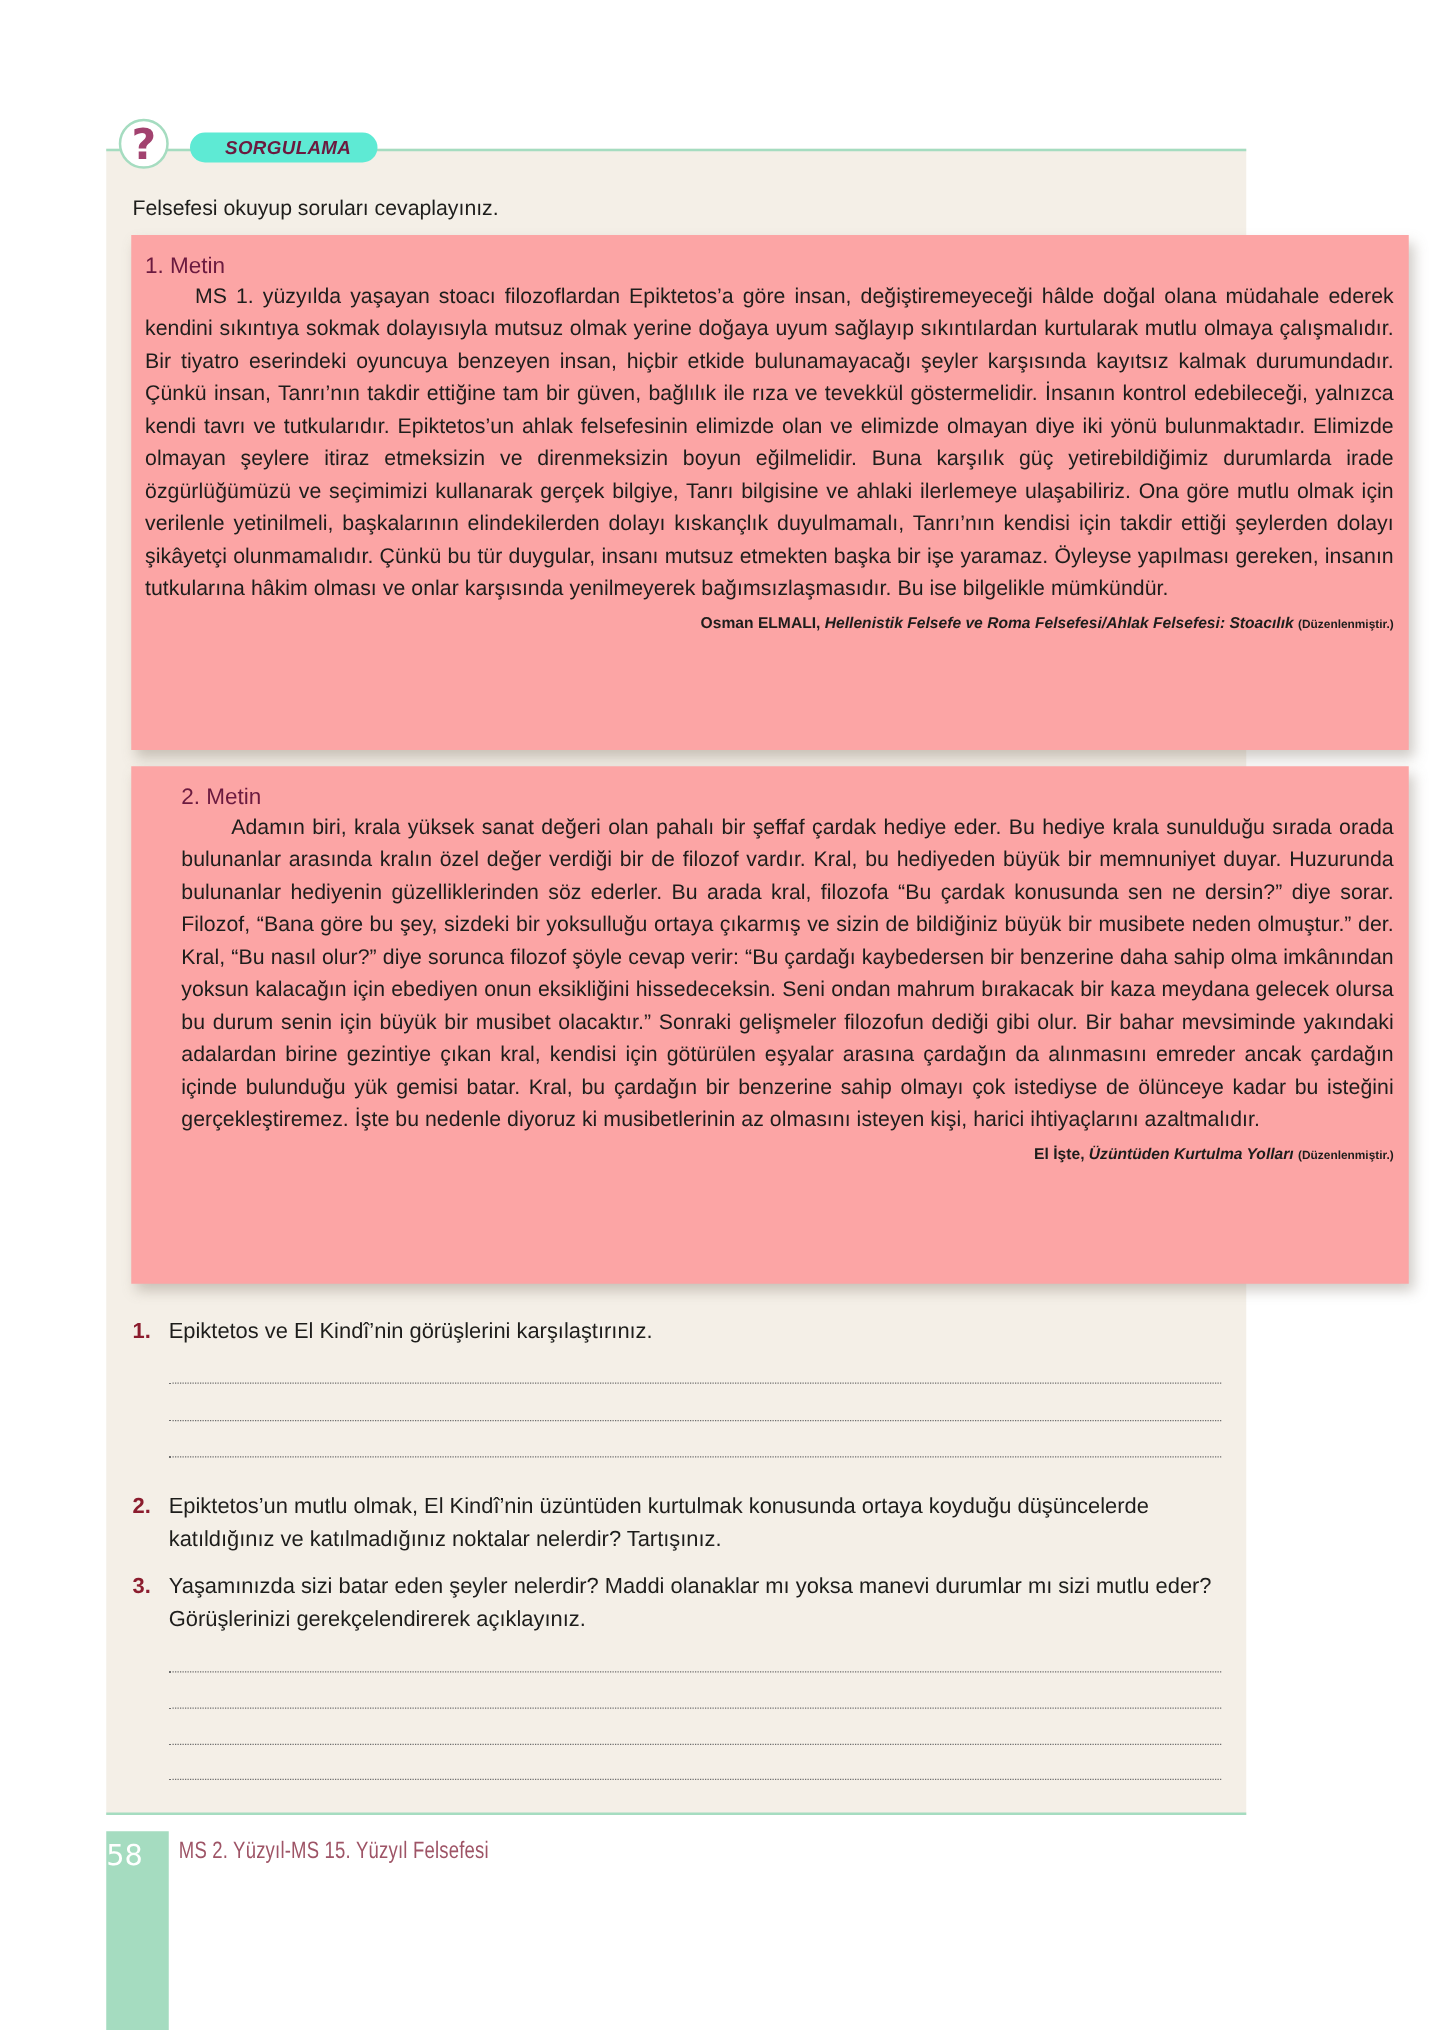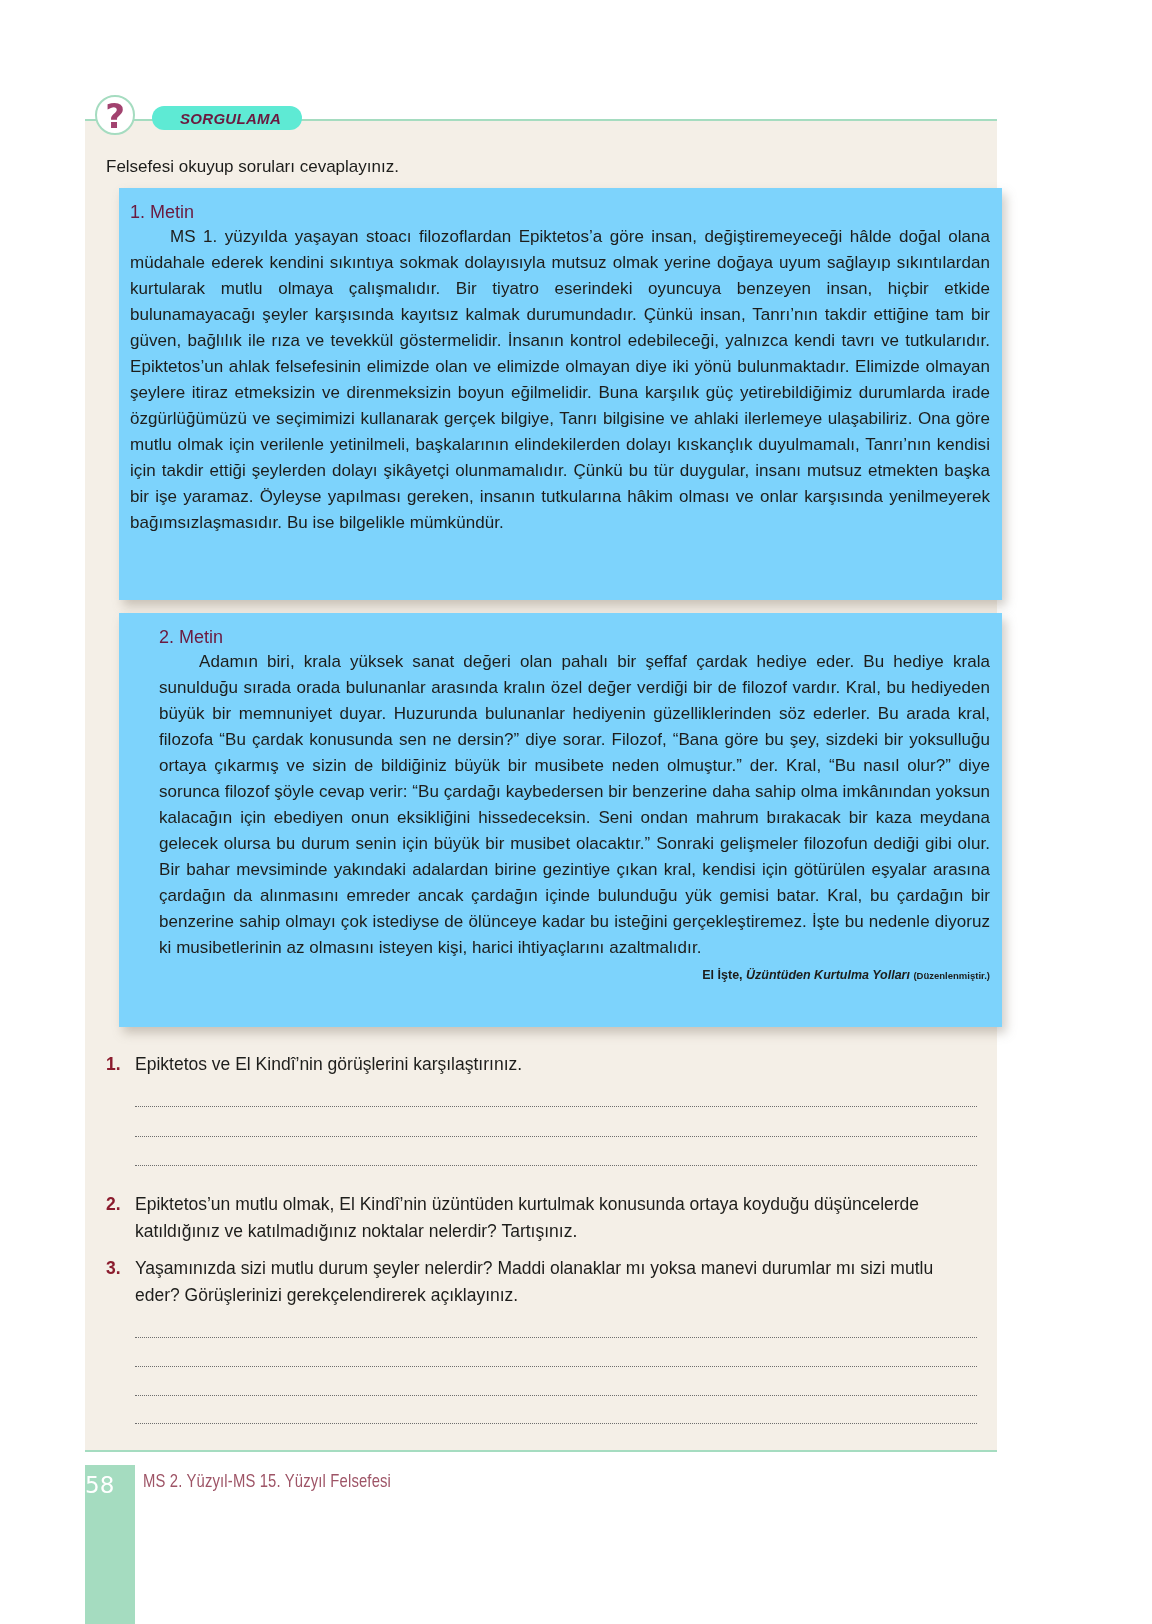--- a/index.html
+++ b/index.html
@@ -29,21 +29,21 @@
       display: flex; align-items: center; padding-left: 28px; box-sizing: border-box;
     }
     .header-pill span {
       font-family: "Liberation Sans", sans-serif; font-weight: bold; font-style: italic;
       font-size: 15px; color: #6b1a3f; letter-spacing: 0.3px;
     }
     .intro {
       position: absolute; left: 106px; top: 157px; font-size: 17px; color: #1d1d1b;
     }
     .textbox {
-      position: absolute; left: 119px; width: 883px; background: #7dd3fc;
+      position: absolute; left: 105px; width: 1022px; background: #fca5a5;
       box-shadow: 4px 6px 10px rgba(120, 110, 95, 0.35); box-sizing: border-box;
       padding: 12px 12px 0 11px;
     }
     .textbox h3 {
       margin: 0; font-size: 18px; font-weight: normal; color: #6b1a3f; line-height: 24px;
     }
     .textbox p {
       margin: 0; font-size: 17px; line-height: 26px; text-align: justify;
       text-indent: 40px; color: #1d1d1b; letter-spacing: 0.05px;
     }
@@ -87,20 +87,25 @@
 </div>
 <div class="header-pill">
   <span>SORGULAMA</span>
 </div>
 
 <div class="intro">Felsefesi okuyup soruları cevaplayınız.</div>
 
 <div class="textbox" style="top:188px; height:412px;">
   <h3>1. Metin</h3>
   <p>MS 1. yüzyılda yaşayan stoacı filozoflardan Epiktetos’a göre insan, değiştiremeyeceği hâlde doğal olana müdahale ederek kendini sıkıntıya sokmak dolayısıyla mutsuz olmak yerine doğaya uyum sağlayıp sıkıntılardan kurtularak mutlu olmaya çalışmalıdır. Bir tiyatro eserindeki oyuncuya benzeyen insan, hiçbir etkide bulunamayacağı şeyler karşısında kayıtsız kalmak durumundadır. Çünkü insan, Tanrı’nın takdir ettiğine tam bir güven, bağlılık ile rıza ve tevekkül göstermelidir. İnsanın kontrol edebileceği, yalnızca kendi tavrı ve tutkularıdır. Epiktetos’un ahlak felsefesinin elimizde olan ve elimizde olmayan diye iki yönü bulunmaktadır. Elimizde olmayan şeylere itiraz etmeksizin ve direnmeksizin boyun eğilmelidir. Buna karşılık güç yetirebildiğimiz durumlarda irade özgürlüğümüzü ve seçimimizi kullanarak gerçek bilgiye, Tanrı bilgisine ve ahlaki ilerlemeye ulaşabiliriz. Ona göre mutlu olmak için verilenle yetinilmeli, başkalarının elindekilerden dolayı kıskançlık duyulmamalı, Tanrı’nın kendisi için takdir ettiği şeylerden dolayı şikâyetçi olunmamalıdır. Çünkü bu tür duygular, insanı mutsuz etmekten başka bir işe yaramaz. Öyleyse yapılması gereken, insanın tutkularına hâkim olması ve onlar karşısında yenilmeyerek bağımsızlaşmasıdır. Bu ise bilgelikle mümkündür.</p>
+  <div class="source">
+    <span class="author">Osman ELMALI,</span>
+    <span class="title">Hellenistik Felsefe ve Roma Felsefesi/Ahlak Felsefesi: Stoacılık</span>
+    <span class="note">(Düzenlenmiştir.)</span>
+  </div>
 </div>
 
 <div class="textbox" style="top:613px; height:414px;padding-left:40px;">
   <h3>2. Metin</h3>
   <p>Adamın biri, krala yüksek sanat değeri olan pahalı bir şeffaf çardak hediye eder. Bu hediye krala sunulduğu sırada orada bulunanlar arasında kralın özel değer verdiği bir de filozof vardır. Kral, bu hediyeden büyük bir memnuniyet duyar. Huzurunda bulunanlar hediyenin güzelliklerinden söz ederler. Bu arada kral, filozofa “Bu çardak konusunda sen ne dersin?” diye sorar. Filozof, “Bana göre bu şey, sizdeki bir yoksulluğu ortaya çıkarmış ve sizin de bildiğiniz büyük bir musibete neden olmuştur.” der. Kral, “Bu nasıl olur?” diye sorunca filozof şöyle cevap verir: “Bu çardağı kaybedersen bir benzerine daha sahip olma imkânından yoksun kalacağın için ebediyen onun eksikliğini hissedeceksin. Seni ondan mahrum bırakacak bir kaza meydana gelecek olursa bu durum senin için büyük bir musibet olacaktır.” Sonraki gelişmeler filozofun dediği gibi olur. Bir bahar mevsiminde yakındaki adalardan birine gezintiye çıkan kral, kendisi için götürülen eşyalar arasına çardağın da alınmasını emreder ancak çardağın içinde bulunduğu yük gemisi batar. Kral, bu çardağın bir benzerine sahip olmayı çok istediyse de ölünceye kadar bu isteğini gerçekleştiremez. İşte bu nedenle diyoruz ki musibetlerinin az olmasını isteyen kişi, harici ihtiyaçlarını azaltmalıdır.</p>
   <div class="source">
     <span class="author" style="font-weight:bold;">El İşte,</span>
     <span class="title">Üzüntüden Kurtulma Yolları</span>
     <span class="note">(Düzenlenmiştir.)</span>
   </div>
@@ -114,21 +119,21 @@
 <div class="answer-line" style="top:1136px;"></div>
 <div class="answer-line" style="top:1165px;"></div>
 
 <div class="question" style="top:1191px;">
   <span class="num">2.</span>
   <span class="txt">Epiktetos’un mutlu olmak, El Kindî’nin üzüntüden kurtulmak konusunda ortaya koyduğu düşüncelerde katıldığınız ve katılmadığınız noktalar nelerdir? Tartışınız.</span>
 </div>
 
 <div class="question" style="top:1255px;">
   <span class="num">3.</span>
-  <span class="txt">Yaşamınızda sizi mutlu durum şeyler nelerdir? Maddi olanaklar mı yoksa manevi durumlar mı sizi mutlu eder? Görüşlerinizi gerekçelendirerek açıklayınız.</span>
+  <span class="txt">Yaşamınızda sizi batar eden şeyler nelerdir? Maddi olanaklar mı yoksa manevi durumlar mı sizi mutlu eder? Görüşlerinizi gerekçelendirerek açıklayınız.</span>
 </div>
 <div class="answer-line" style="top:1337px;"></div>
 <div class="answer-line" style="top:1366px;"></div>
 <div class="answer-line" style="top:1395px;"></div>
 <div class="answer-line" style="top:1423px;"></div>
 
 <div class="footer-bar"></div>
 <div class="page-num">58</div>
 <div class="chapter-title">MS 2. Yüzyıl-MS 15. Yüzyıl Felsefesi</div>
 

